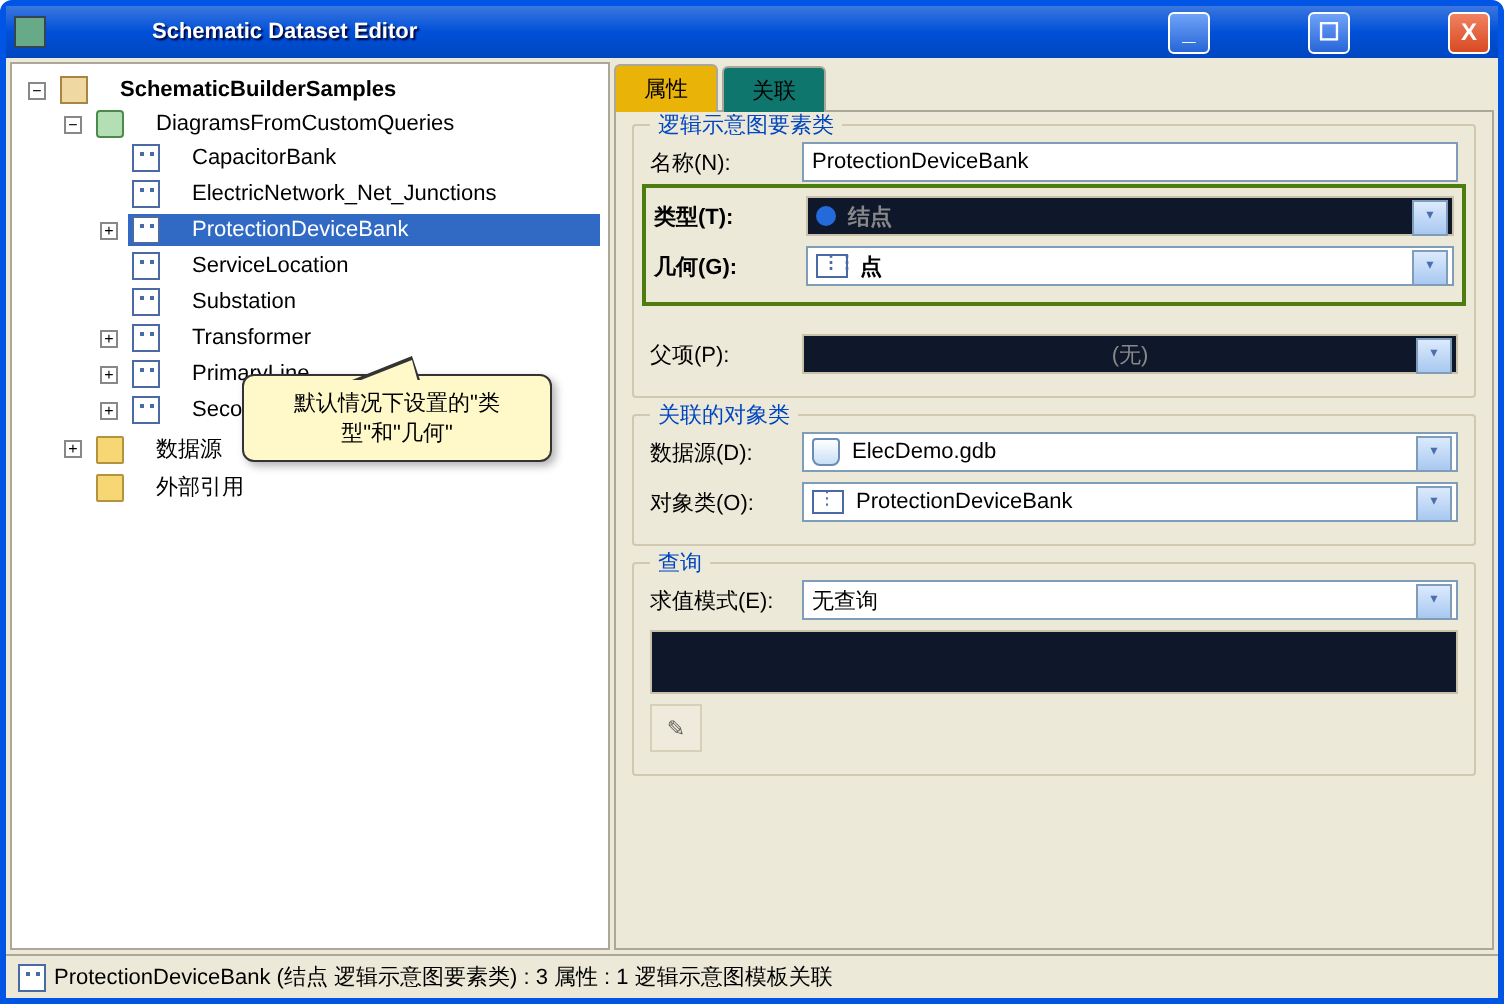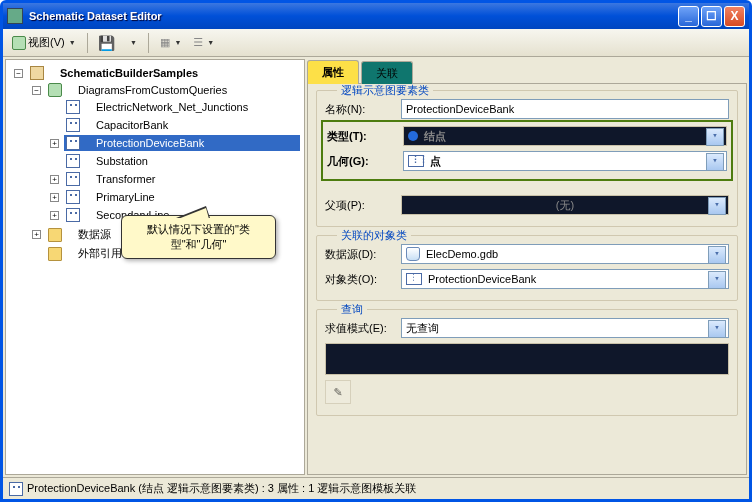--- a/index.html
+++ b/index.html
@@ -1,18 +1,18 @@
 <!DOCTYPE html>
 <html><head>
 <meta charset="utf-8">
 <style>
 * { box-sizing: border-box; margin: 0; padding: 0; font-family: "Microsoft YaHei", Tahoma, sans-serif; font-size: 11px; }
 body { background: #fff; }
 .window { width: 752px; height: 502px; border: 3px solid #0055e5; border-radius: 6px 6px 0 0; background: #ece9d8; display: flex; flex-direction: column; position: relative; }
-.titlebar { height: 26px; background: linear-gradient(#3b77e0, #0050d8 50%, #0046c0); display: flex; align-items: center; padding: 0 4px; color: #fff; font-size: 13px; font-weight: bold; }
+.titlebar { height: 26px; background: linear-gradient(#3b77e0, #0050d8 50%, #0046c0); display: flex; align-items: center; padding: 0 4px; color: #fff; font-size: 13px; font-weight: bold; gap: 47px; }
 .titlebar .title-icon { width: 16px; height: 16px; background: #6a8; margin-right: 6px; border: 1px solid #345; }
 .titlebar .title-text { flex: 1; text-shadow: 1px 1px 1px #003; }
 .titlebar .winbtn { width: 21px; height: 21px; margin-left: 2px; border: 1px solid #fff; border-radius: 3px; background: linear-gradient(#6fa3f8,#2766d8); color: #fff; display: flex; align-items: center; justify-content: center; font-weight: bold; font-size: 12px; cursor: pointer; }
 .titlebar .winbtn.close { background: linear-gradient(#f08262,#d84a22); }
 .toolbar { height: 28px; background: linear-gradient(#f7f6ef,#e5e1cf); border-bottom: 1px solid #aca899; display: flex; align-items: center; padding: 0 4px; gap: 2px; }
 .tool-btn { height: 22px; padding: 0 4px; display: flex; align-items: center; gap: 2px; border: 1px solid transparent; cursor: pointer; }
 .tool-sep { width: 1px; height: 20px; background: #aca899; margin: 0 4px; }
 .dropdown-arrow { font-size: 7px; color: #333; margin-left: 2px; }
 .content { flex: 1; display: flex; overflow: hidden; }
 .tree-pane { width: 300px; background: #fff; border: 1px solid #aca899; margin: 2px; overflow: auto; position: relative; }
@@ -29,25 +29,25 @@
 .icon-dots { background: #fff; border: 1px solid #4a6aa5; position: relative; }
 .icon-dots::before, .icon-dots::after { content: ""; position: absolute; width: 2px; height: 2px; background: #4a6aa5; top: 3px; }
 .icon-dots::before { left: 3px; }
 .icon-dots::after { left: 8px; }
 .tooltip-callout { position: absolute; left: 115px; top: 155px; width: 155px; padding: 6px 8px; background: #fff9c9; border: 1px solid #333; border-radius: 6px; box-shadow: 2px 2px 4px rgba(0,0,0,.3); font-size: 12px; font-family: SimSun, serif; text-align: center; z-index: 10; }
 .tooltip-callout::before { content: ""; position: absolute; left: 54px; top: -22px; width: 0; height: 0; border: 12px solid transparent; border-bottom-color: #333; border-left-width: 30px; border-right-width: 4px; }
 .tooltip-callout::after { content: ""; position: absolute; left: 56px; top: -19px; width: 0; height: 0; border: 11px solid transparent; border-bottom-color: #fff9c9; border-left-width: 28px; border-right-width: 3px; }
 .right-pane { flex: 1; display: flex; flex-direction: column; margin: 2px 2px 2px 0; }
 .tabs { display: flex; height: 24px; }
 .tab { padding: 4px 14px; background: #ece9d8; border: 1px solid #aca899; border-bottom: none; border-radius: 3px 3px 0 0; margin-right: 2px; cursor: pointer; position: relative; top: 1px; }
-.tab.active { background: #fde047; z-index: 2; font-weight: bold; }
+.tab.active { background: #eab308; z-index: 2; }
 .tab:not(.active) { background: #0f766e; top: 2px; }
 .tab-content { flex: 1; background: #ece9d8; border: 1px solid #aca899; padding: 6px 8px; overflow: auto; }
 .group { border: 1px solid #d0c8b0; border-radius: 2px; padding: 8px 8px 6px; margin-bottom: 8px; position: relative; }
-.group-title { position: absolute; top: -8px; left: 20px; background: #ece9d8; padding: 0 4px; color: #0046c0; font-size: 11px; }
+.group-title { position: absolute; top: -8px; left: 8px; background: #ece9d8; padding: 0 4px; color: #0046c0; font-size: 11px; }
 .form-row { display: flex; align-items: center; margin-bottom: 5px; gap: 6px; }
 .form-row label { width: 70px; font-size: 11px; }
 .form-row .field { flex: 1; height: 20px; border: 1px solid #7f9db9; background: #fff; padding: 0 4px; display: flex; align-items: center; font-family: "Courier New", monospace; font-size: 11px; }
 .form-row .field.disabled { background: #0f172a; border-color: #c9c1a8; color: #888; }
 .form-row .combo { position: relative; }
 .form-row .combo::after { content: "▾"; position: absolute; right: 2px; top: 1px; width: 16px; height: 16px; background: linear-gradient(#dbeafd,#a9c8f0); border: 1px solid #7f9db9; text-align: center; line-height: 15px; font-size: 9px; color: #4b6fab; }
 .highlight-box { border: 2px solid #4d7c0f; padding: 4px; margin: -4px; font-weight: bold; }
 .dot-blue { display: inline-block; width: 10px; height: 10px; border-radius: 50%; background: #246adb; margin-right: 6px; vertical-align: middle; }
 .icon-small-dots { display: inline-block; width: 16px; height: 12px; border: 1px solid #4a6aa5; background: #fff; position: relative; margin-right: 6px; vertical-align: middle; }
 .icon-small-dots::before { content: "⋮⋮"; position: absolute; left: 2px; top: -2px; font-size: 9px; color: #4a6aa5; letter-spacing: -1px; }
@@ -61,43 +61,20 @@
 
 <div class="window">
   <div class="titlebar">
     <span class="title-icon"></span>
     <span class="title-text">Schematic Dataset Editor</span>
     <div class="winbtn">_</div>
     <div class="winbtn">☐</div>
     <div class="winbtn close">X</div>
   </div>
 
-  <div class="toolbar">
-    <div class="tool-btn">
-      <span class="node-icon icon-db"></span>
-      <span>视图(V)</span>
-      <span class="dropdown-arrow">▼</span>
-    </div>
-    <div class="tool-sep"></div>
-    <div class="tool-btn">
-        <span style="color:#2a5db0;font-size:14px">💾</span>
-      </div>
-    <div class="tool-btn">
-        <span class="dropdown-arrow">▼</span>
-      </div>
-    <div class="tool-sep"></div>
-    <div class="tool-btn">
-        <span style="color:#888">▦</span>
-        <span class="dropdown-arrow">▼</span>
-      </div>
-    <div class="tool-btn">
-        <span style="color:#888">☰</span>
-        <span class="dropdown-arrow">▼</span>
-      </div>
-  </div>
 
   <div class="content">
     <div class="tree-pane">
       <div class="tree">
         <ul>
           <li>
             <span class="expand">−</span>
             <div class="node">
               <span class="node-icon icon-builder"></span>
               <b>SchematicBuilderSamples</b>
@@ -106,34 +83,40 @@
               <li>
                 <span class="expand">−</span>
                 <div class="node">
                   <span class="node-icon icon-db"></span>
                   <span>DiagramsFromCustomQueries</span>
                 </div>
                 <ul>
                   <li>
                       <div class="node">
                         <span class="node-icon icon-dots"></span>
+                        <span>CapacitorBank</span>
+                      </div>
+                    </li>
+                  <li>
+                      <div class="node">
+                        <span class="node-icon icon-dots"></span>
                         <span>ElectricNetwork_Net_Junctions</span>
                       </div>
                     </li>
                   <li>
-                      <div class="node">
-                        <span class="node-icon icon-dots"></span>
-                        <span>CapacitorBank</span>
-                      </div>
-                    </li>
-                  <li>
                       <span class="expand">+</span>
                       <div class="node selected">
                         <span class="node-icon icon-dots"></span>
                         <span>ProtectionDeviceBank</span>
+                      </div>
+                    </li>
+                  <li>
+                      <div class="node">
+                        <span class="node-icon icon-dots"></span>
+                        <span>ServiceLocation</span>
                       </div>
                     </li>
                   <li>
                       <div class="node">
                         <span class="node-icon icon-dots"></span>
                         <span>Substation</span>
                       </div>
                     </li>
                   <li>
                       <span class="expand">+</span>

